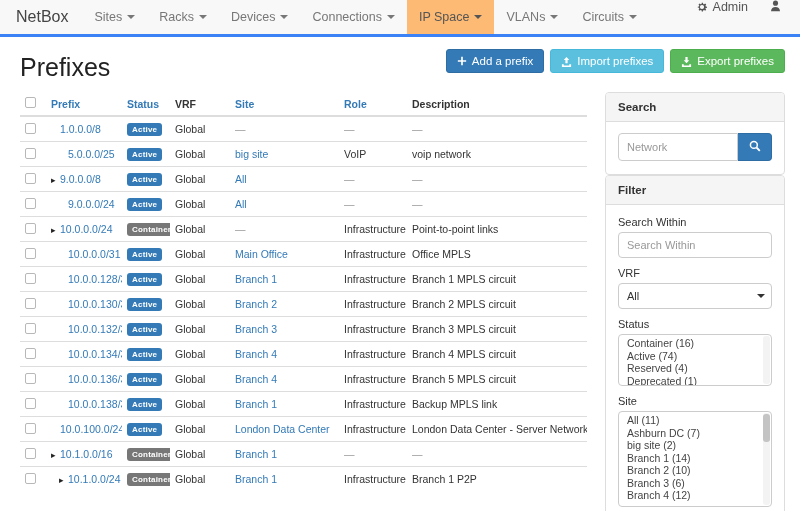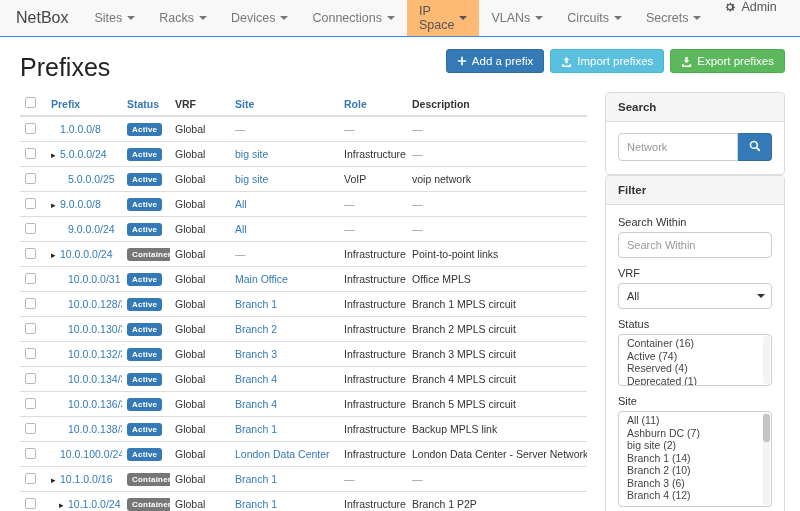--- a/index.html
+++ b/index.html
@@ -1,20 +1,20 @@
 <!DOCTYPE html>
 <html><head>
 <meta charset="utf-8">
 <style>
   * { margin:0; padding:0; box-sizing:border-box; }
   html,body { width:800px; height:511px; overflow:hidden; background:#fff;
               font-family:"Liberation Sans", sans-serif; color:#333; }
 
   
-  .navbar { height:37px; background:#f8f8f8; border-bottom:1px solid #3b82f6;
+  .navbar { height:37px; background:#f8f8f8; border-bottom:3px solid #3b82f6;
             display:flex; align-items:stretch; font-size:12.5px; }
   .brand { display:flex; align-items:center; padding:0 14px 0 16px; font-size:16px;
            color:#444; text-decoration:none; }
   .nav-list { display:flex; list-style:none; align-items:stretch; }
   .nav-item a { display:flex; align-items:center; padding:0 12px; color:#777;
                 text-decoration:none; height:100%; }
   .nav-item.active a { background:#fdba74; color:#555; }
   .caret { display:inline-block; width:0; height:0; margin-left:5px;
            border-left:4px solid transparent; border-right:4px solid transparent;
            border-top:4px solid #777; }
@@ -126,26 +126,20 @@
           <span>VLANs</span>
           <span class="caret"></span>
         </a>
       </li>
       <li class="nav-item">
         <a href="#">
           <span>Circuits</span>
           <span class="caret"></span>
         </a>
       </li>
-      <li class="nav-item">
-        <a href="#">
-          <span>Secrets</span>
-          <span class="caret"></span>
-        </a>
-      </li>
     </ul>
   <ul class="nav-right">
       <li>
         <a href="#">
           <span class="nav-ico">
             <svg width="12" height="12" viewBox="0 0 16 16" fill="#555">
               <path d="M8 5.2A2.8 2.8 0 1 0 8 10.8 2.8 2.8 0 0 0 8 5.2zm6.7 4.1-1.6-.3a5 5 0 0 1-.5 1.2l1 1.4-1.4 1.4-1.4-1a5 5 0 0 1-1.2.5l-.3 1.6H7.7l-.3-1.6a5 5 0 0 1-1.2-.5l-1.4 1-1.4-1.4 1-1.4a5 5 0 0 1-.5-1.2l-1.6-.3V7.7l1.6-.3a5 5 0 0 1 .5-1.2l-1-1.4 1.4-1.4 1.4 1a5 5 0 0 1 1.2-.5l.3-1.6h1.6l.3 1.6a5 5 0 0 1 1.2.5l1.4-1 1.4 1.4-1 1.4a5 5 0 0 1 .5 1.2l1.6.3z"></path>
               <circle cx="8" cy="8" r="1.9" fill="#f8f8f8"></circle>
             </svg>
           </span>
@@ -226,29 +220,20 @@
               <td><span class="cb"></span></td>
               <td style="padding-left: 5px;"><span class="arrow-slot"></span><a class="cell-link" href="#">1.0.0.0/8</a></td>
               <td><span class="badge" style="background: rgb(51, 122, 183);">Active</span></td>
               <td>Global</td>
               <td><span class="dash">—</span></td>
               <td><span class="dash">—</span></td>
               <td><span class="dash">—</span></td>
             </tr>
             <tr>
               <td><span class="cb"></span></td>
-              <td style="padding-left: 5px;"><span class="arrow-slot">▸</span><a class="cell-link" href="#">5.0.0.0/24</a></td>
-              <td><span class="badge" style="background: rgb(51, 122, 183);">Active</span></td>
-              <td>Global</td>
-              <td><a class="cell-link" href="#">big site</a></td>
-              <td>Infrastructure</td>
-              <td><span class="dash">—</span></td>
-            </tr>
-            <tr>
-              <td><span class="cb"></span></td>
               <td style="padding-left: 13px;"><span class="arrow-slot"></span><a class="cell-link" href="#">5.0.0.0/25</a></td>
               <td><span class="badge" style="background: rgb(51, 122, 183);">Active</span></td>
               <td>Global</td>
               <td><a class="cell-link" href="#">big site</a></td>
               <td>VoIP</td>
               <td>voip network</td>
             </tr>
             <tr>
               <td><span class="cb"></span></td>
               <td style="padding-left: 5px;"><span class="arrow-slot">▸</span><a class="cell-link" href="#">9.0.0.0/8</a></td>

